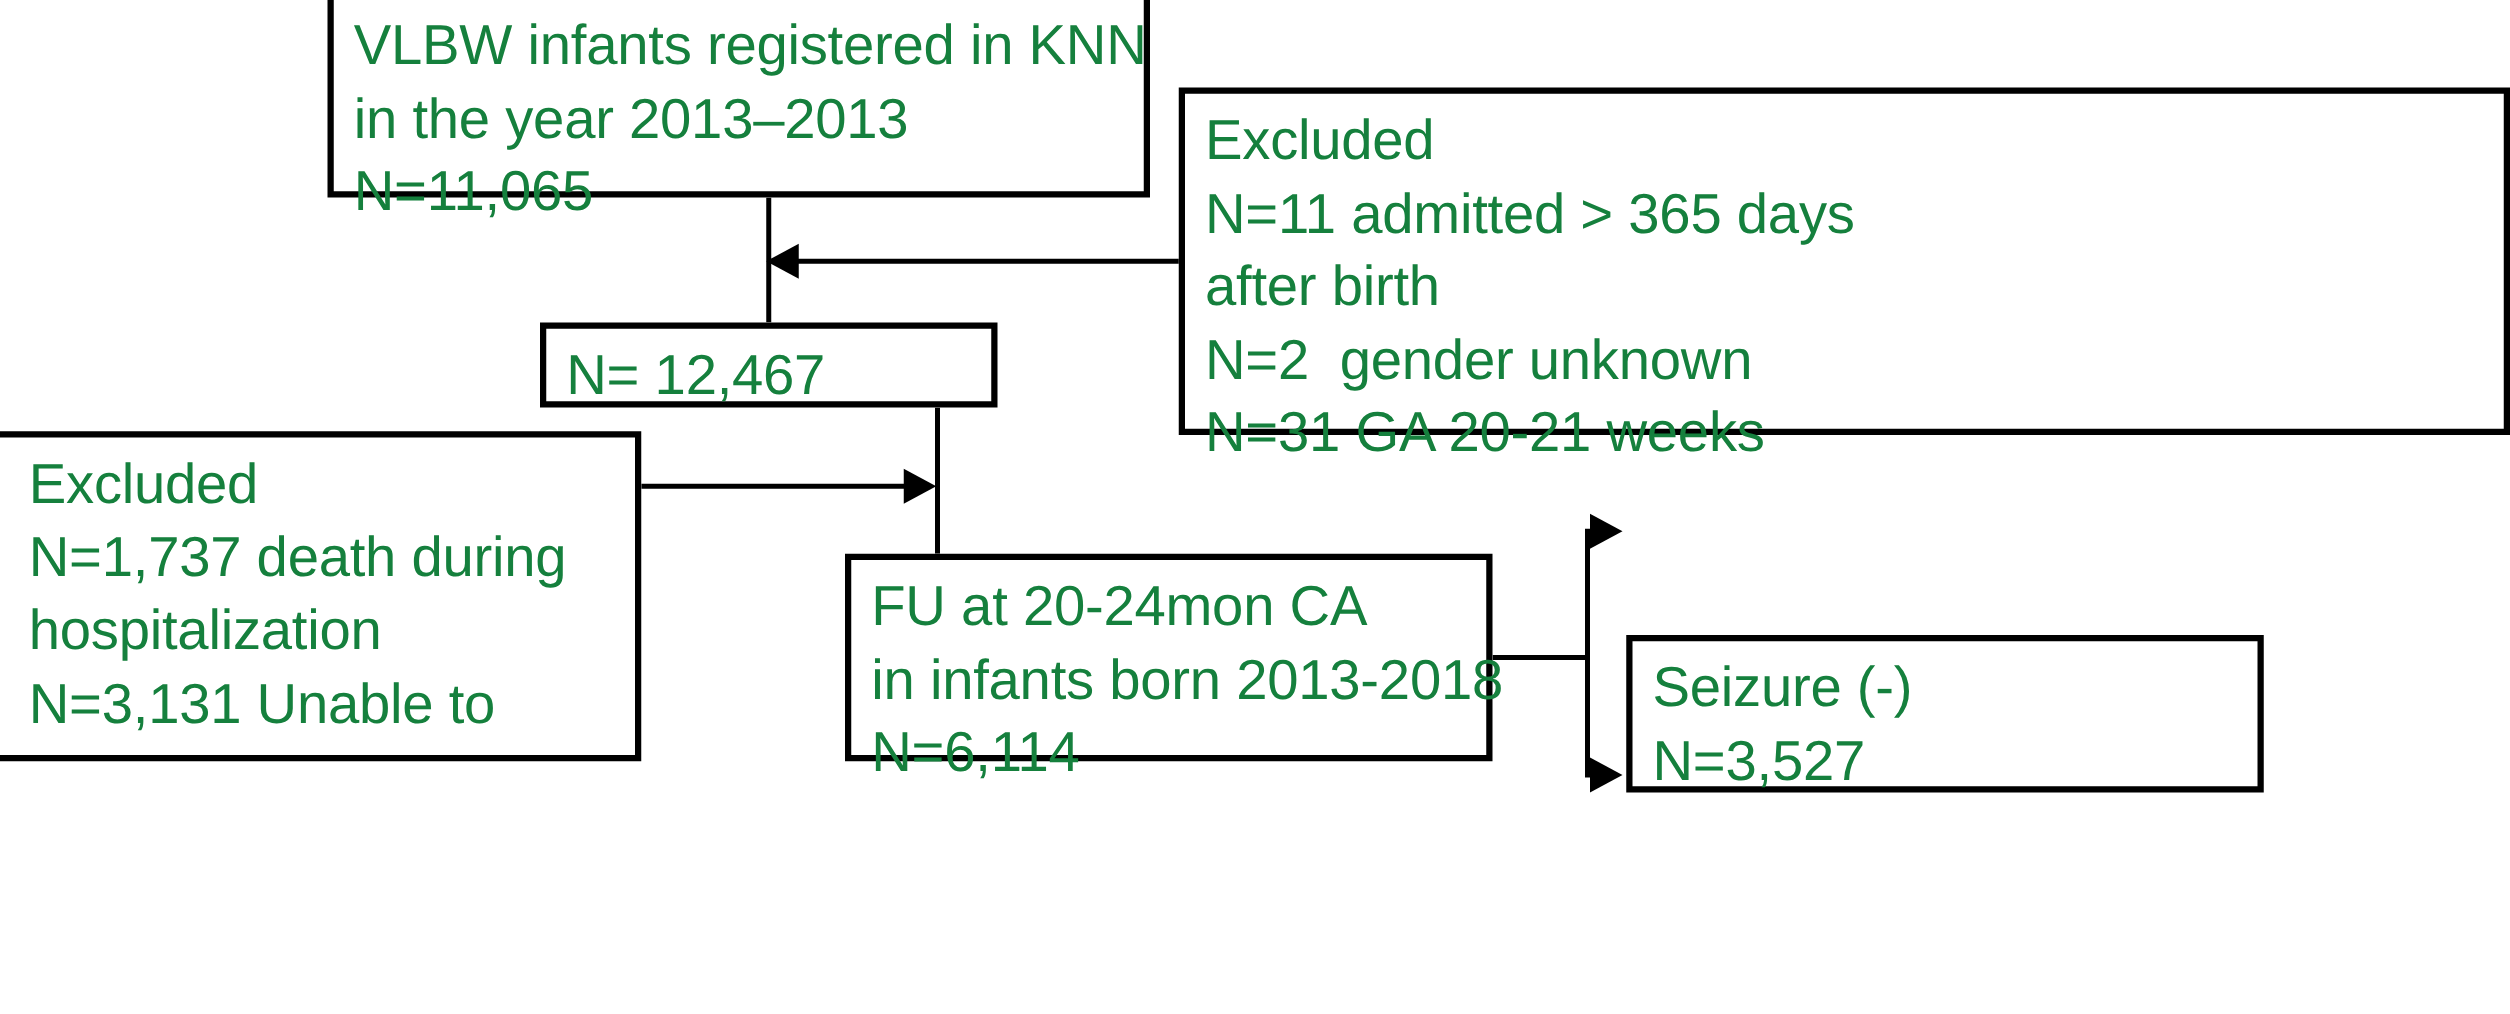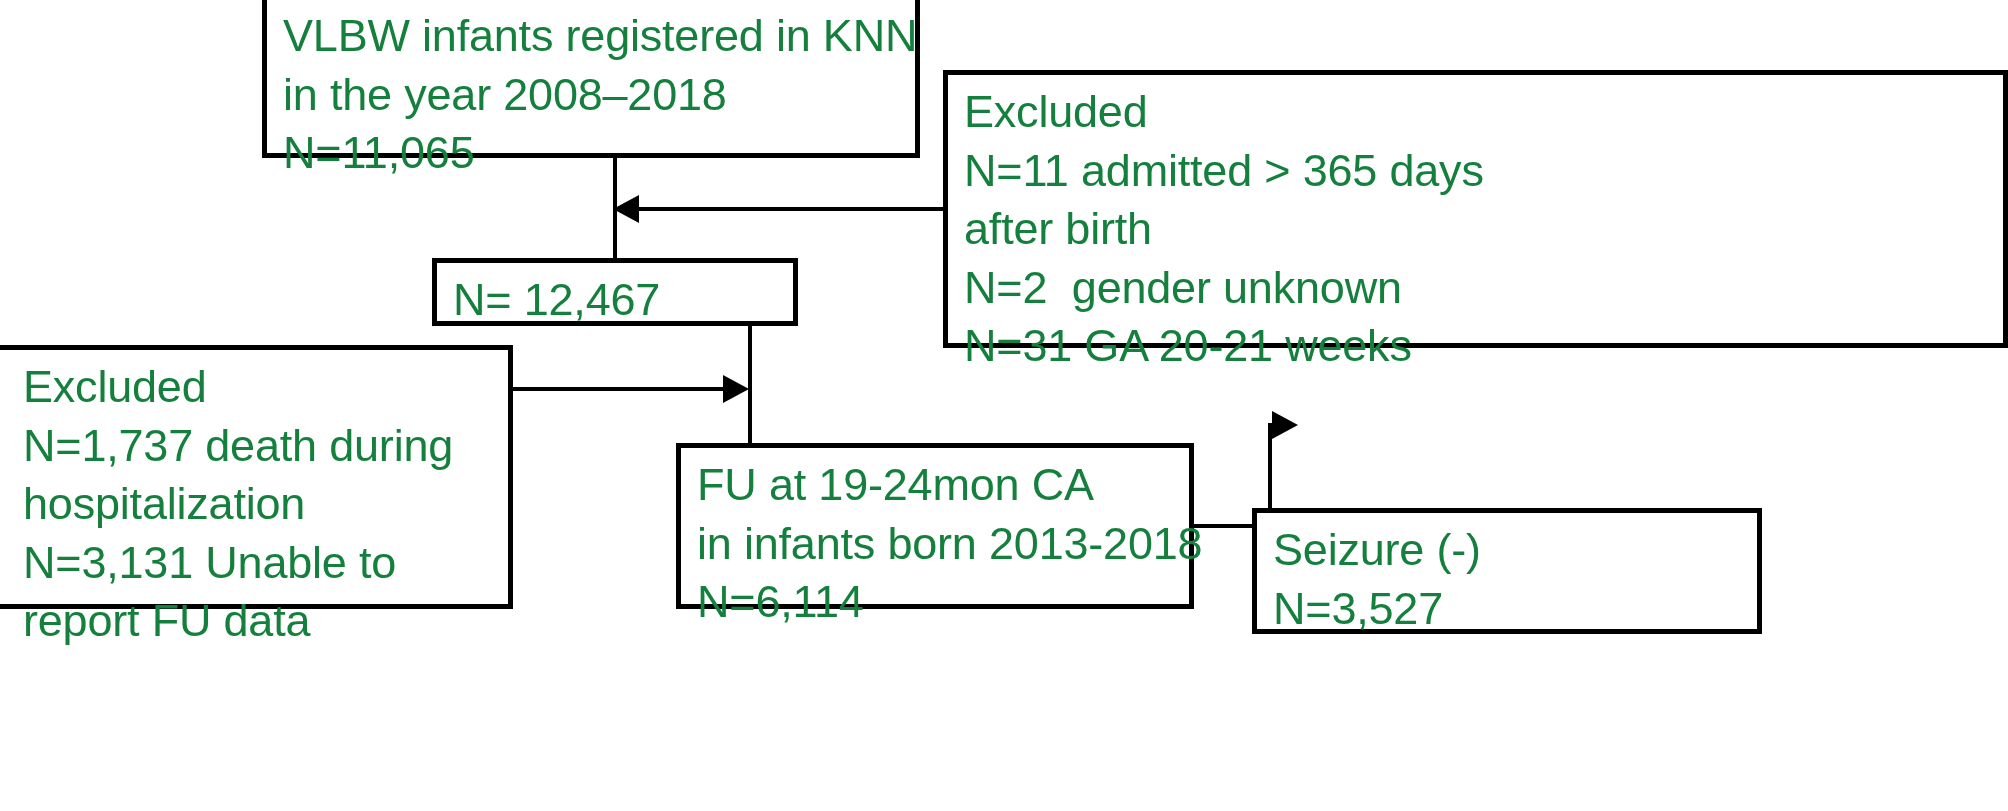--- a/index.html
+++ b/index.html
@@ -37,21 +37,21 @@
     padding-top: 8px;
   }
 
   
   #box-registered { left: 262px;  top: -6px;  width: 658px; height: 164px; }
   #box-eligible   { left: 432px;  top: 258px; width: 366px; height: 68px;  }
   #box-excluded-admission { left: 943px; top: 70px; width: 1065px; height: 278px; }
   #box-excluded-death     { left: -8px;  top: 345px; width: 521px; height: 264px; }
   #box-followup   { left: 676px;  top: 443px; width: 518px; height: 166px; }
   #box-seizure-pos{ left: 1252px; top: 365px; width: 510px; height: 118px; }
-  #box-seizure-neg{ left: 1252px; top: 508px; width: 510px; height: 126px; }
+  #box-seizure-neg{ left: 1301px; top: 508px; width: 510px; height: 126px; }
 
   
   .conn {
     position: absolute;
     background: #000000;
     z-index: 1;
   }
   .v { width: 4px; }
   .h { height: 4px; }
 
@@ -93,21 +93,21 @@
 
   <div class="conn h" style="left:1268px; top:423px; width:22px;"></div>
   <div class="arrow arrow-right" style="left:1272px; top:411px;"></div>
 
   <div class="conn h" style="left:1268px; top:618px; width:22px;"></div>
   <div class="arrow arrow-right" style="left:1272px; top:606px;"></div>
 
   <div class="box" id="box-registered">
     <div class="lines">
       <div class="line">VLBW infants registered in KNN</div>
-      <div class="line">in the year 2008–2018</div>
+      <div class="line">in the year 2013–2013</div>
       <div class="line">N=11,065</div>
     </div>
   </div>
 
   <div class="box" id="box-excluded-admission">
     <div class="lines">
       <div class="line">Excluded</div>
       <div class="line">N=11 admitted &gt; 365 days</div>
       <div class="line">after birth</div>
       <div class="line">N=2  gender unknown</div>
@@ -120,27 +120,26 @@
       <div class="line">N= 12,467</div>
     </div>
   </div>
 
   <div class="box" id="box-excluded-death">
     <div class="lines" style="padding-left:26px;">
       <div class="line">Excluded</div>
       <div class="line">N=1,737 death during</div>
       <div class="line">hospitalization</div>
       <div class="line">N=3,131 Unable to</div>
-      <div class="line">report FU data</div>
     </div>
   </div>
 
   <div class="box" id="box-followup">
     <div class="lines">
-      <div class="line">FU at 19-24mon CA</div>
+      <div class="line">FU at 20-24mon CA</div>
       <div class="line">in infants born 2013-2018</div>
       <div class="line">N=6,114</div>
     </div>
   </div>
 
 
   <div class="box" id="box-seizure-neg">
     <div class="lines">
       <div class="line">Seizure (-)</div>
       <div class="line">N=3,527</div>

